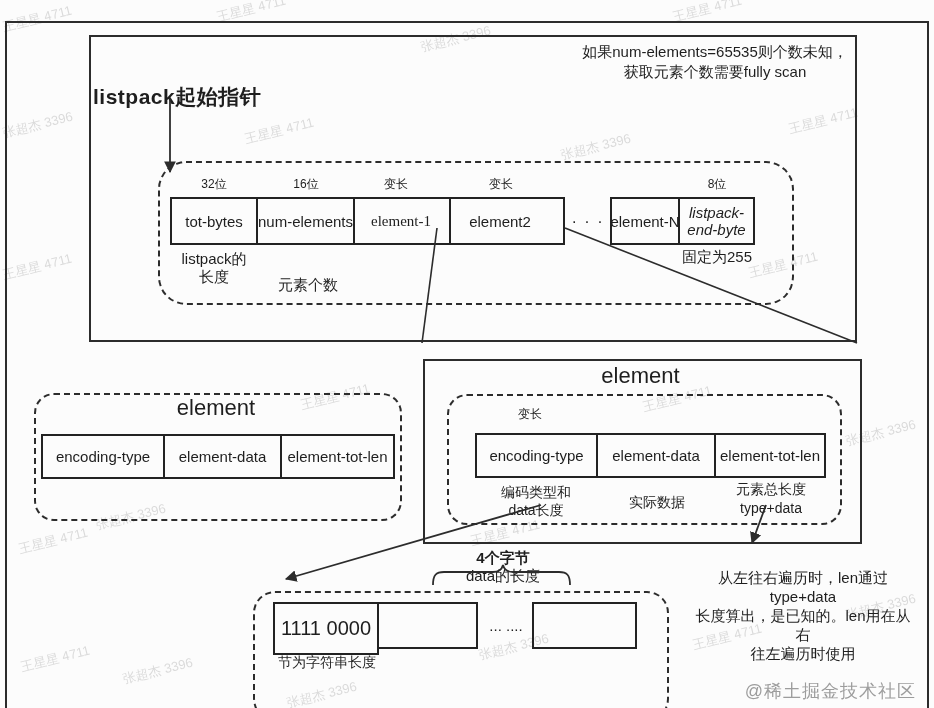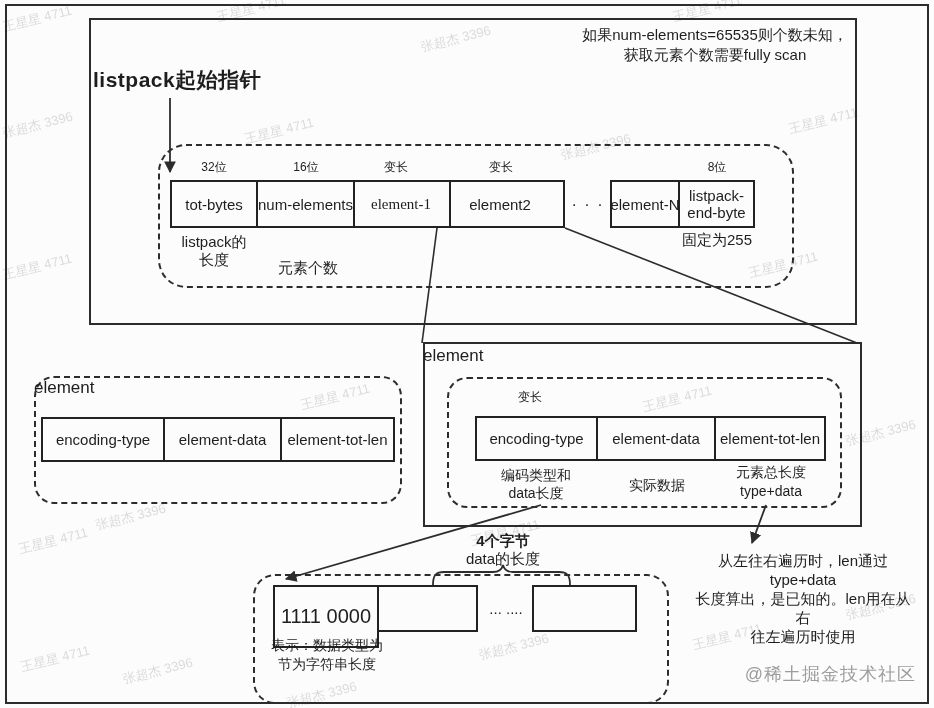--- a/index.html
+++ b/index.html
@@ -2,35 +2,35 @@
 <html><head>
 <meta charset="utf-8">
 <style>
   html,body{margin:0;padding:0;}
   body{
     width:934px;height:708px;position:relative;overflow:hidden;
     background:#fcfcfc;
     font-family:"Liberation Sans","DejaVu Sans",sans-serif;
     color:#1e1e1e;
   }
-  .abs{position:absolute;}
+  .abs{position:absolute;margin-top:17px;}
   .outer-frame{left:5px;top:4px;width:920px;height:696px;border:2px solid #2c2c2c;}
   .big-box{left:89px;top:18px;width:764px;height:303px;border:2px solid #2c2c2c;}
   .note-topright{left:575px;top:25px;width:280px;text-align:center;font-size:15px;line-height:20px;}
   .pointer-label{left:93px;top:66px;font-size:21px;font-weight:700;letter-spacing:.5px;}
   .lp-dashed{left:158px;top:144px;width:632px;height:140px;border:2px dashed #2c2c2c;border-radius:28px;}
   .bitlabel{top:159px;font-size:12px;transform:translateX(-50%);white-space:nowrap;}
   .cell{top:180px;height:48px;border:2px solid #222;box-sizing:border-box;
         display:flex;align-items:center;justify-content:center;
         font-size:15px;background:transparent;white-space:nowrap;}
   .cell.noleft{border-left:none;}
   .cell-2line{line-height:1.15;text-align:center;}
   .subnote{font-size:15px;transform:translateX(-50%);white-space:nowrap;}
   .row-ellipsis{top:192px;font-size:16px;letter-spacing:2px;transform:translateX(-50%);}
-  .el-title{font-size:17px;text-align:left;}
+  .el-title{font-size:22px;text-align:center;}
   .el-left-dashed{left:34px;top:376px;width:364px;height:124px;border:2px dashed #2c2c2c;border-radius:20px;}
   .el-right-box{left:423px;top:342px;width:435px;height:181px;border:2px solid #2c2c2c;background:transparent;}
   .el-right-dashed{left:447px;top:377px;width:391px;height:127px;border:2px dashed #2c2c2c;border-radius:20px;}
   .cellB{height:45px;border:2px solid #222;box-sizing:border-box;display:flex;align-items:center;justify-content:center;font-size:15px;white-space:nowrap;}
   .small14{font-size:14px;transform:translateX(-50%);white-space:nowrap;}
   .bot-dashed{left:253px;top:574px;width:412px;height:126px;border:2px dashed #2c2c2c;border-radius:22px;}
   .bot-note{left:256px;top:636px;width:142px;text-align:center;font-size:14px;line-height:19px;}
   .trav-note{left:688px;top:551px;width:230px;text-align:center;font-size:15px;line-height:19px;}
   .credit{left:700px;top:662px;width:216px;text-align:right;font-size:18px;color:#9d9d9d;letter-spacing:1px;}
   .wm{position:absolute;font-size:13px;color:#8f8f8f;opacity:.30;transform:rotate(-14deg);white-space:nowrap;pointer-events:none;}
@@ -81,21 +81,21 @@
 <span class="abs bitlabel" style="left:396px;">变长</span>
 <span class="abs bitlabel" style="left:501px;">变长</span>
 <span class="abs bitlabel" style="left:717px;">8位</span>
 
 <div class="abs cell" style="left:170px;width:88px;">tot-bytes</div>
 <div class="abs cell noleft" style="left:258px;width:97px;">num-elements</div>
 <div class="abs cell noleft" style="left:353px;width:98px;font-family:Liberation Serif, serif;">element-1</div>
 <div class="abs cell noleft" style="left:437px;width:128px;">element2</div>
 <span class="abs row-ellipsis" style="left:588px;">. . .</span>
 <div class="abs cell" style="left:610px;width:70px;">element-N</div>
-<div class="abs cell noleft cell-2line" style="left:680px;width:75px;">
+<div class="abs cell noleft cell-2line" style="left:680px;width:75px;font-style:italic;">
   <div>
     <div>listpack-</div>
     <div>end-byte</div>
   </div>
 </div>
 
 <span class="abs subnote" style="left:214px;top:233px;">listpack的</span>
 <span class="abs subnote" style="left:214px;top:251px;">长度</span>
 <span class="abs subnote" style="left:308px;top:259px;">元素个数</span>
 <span class="abs subnote" style="left:717px;top:231px;">固定为255</span>
@@ -116,26 +116,25 @@
 
 <span class="abs small14" style="left:536px;top:467px;">编码类型和</span>
 <span class="abs small14" style="left:536px;top:485px;">data长度</span>
 <span class="abs small14" style="left:657px;top:477px;">实际数据</span>
 <span class="abs small14" style="left:771px;top:464px;">元素总长度</span>
 <span class="abs small14" style="left:771px;top:483px;">type+data</span>
 
 <div class="abs bot-dashed"></div>
 <span class="abs subnote" style="left:503px;top:532px;font-weight:bold;">4个字节</span>
 <span class="abs subnote" style="left:503px;top:550px;">data的长度</span>
-<div class="abs cellB" style="left:273px;top:585px;width:106px;height:63px;font-size:20px;">1111 0000</div>
+<div class="abs cellB" style="left:273px;top:585px;width:106px;height:53px;font-size:20px;">1111 0000</div>
 <div class="abs cellB" style="left:379px;top:585px;width:99px;height:47px;border-left:none;"></div>
 <span class="abs subnote" style="left:506px;top:600px;">... ....</span>
 <div class="abs cellB" style="left:532px;top:585px;width:105px;height:47px;"></div>
 <div class="abs bot-note">
-  <div>表示：数据类型为</div>
   <div>节为字符串长度</div>
 </div>
 
 <div class="abs trav-note">
   <div>从左往右遍历时，len通过type+data</div>
   <div>长度算出，是已知的。len用在从右</div>
   <div>往左遍历时使用</div>
 </div>
 
 <div class="abs credit">@稀土掘金技术社区</div>

